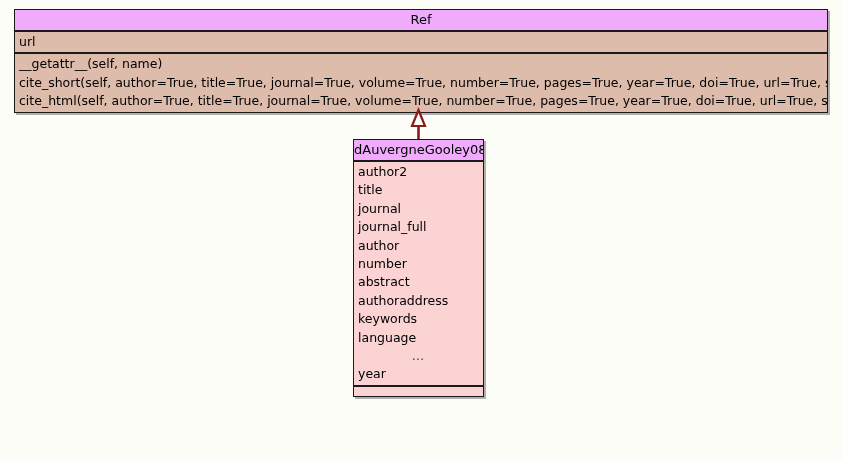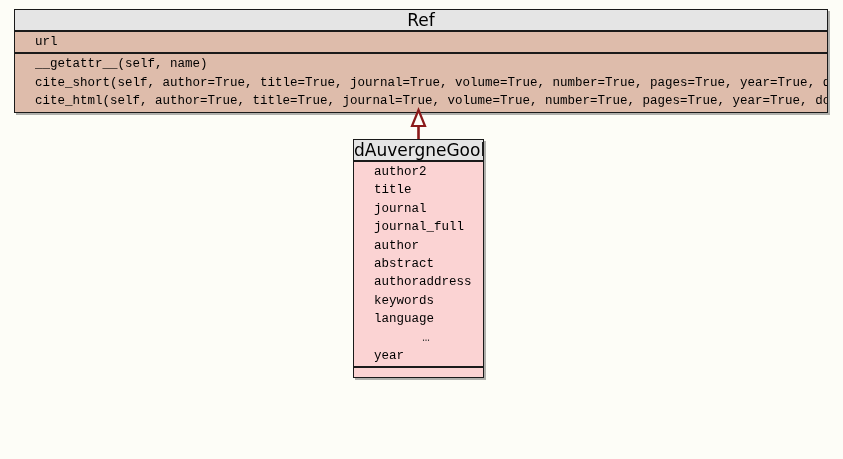--- a/index.html
+++ b/index.html
@@ -26,32 +26,31 @@
   .uml-class {
     position: absolute;
     box-sizing: border-box;
     border: 1px solid #1a1a1a;
     background: #fbd3d3;
     box-shadow: 2px 2px 0 rgba(0,0,0,0.30);
   }
   .uml-title {
     box-sizing: border-box;
     text-align: center;
-    font-size: 17px;
+    font-size: 13px;
     line-height: 20px;
     color: #000;
     border-bottom: 2px solid #1a1a1a;
-    background: #e5e5e5;
+    background: #f0abfc;
     white-space: nowrap;
     overflow: hidden;
   }
   .uml-compartment {
     box-sizing: border-box;
-    padding: 1px 0 1px 16px;
-    font-family: Liberation Mono, monospace;
+    padding: 1px 0 1px 0;
   }
   .uml-compartment + .uml-compartment {
     border-top: 2px solid #1a1a1a;
   }
   .uml-row {
     font-size: 12.5px;
     line-height: 18.4px;
     color: #000;
     white-space: nowrap;
     padding-left: 4px;
@@ -127,20 +126,21 @@
   <div class="uml-class" id="class-dauvergnegooley08b">
 
     <div class="uml-title">dAuvergneGooley08b</div>
 
     <div class="uml-compartment sub-attrs">
       <div class="uml-row">author2</div>
       <div class="uml-row">title</div>
       <div class="uml-row">journal</div>
       <div class="uml-row">journal_full</div>
       <div class="uml-row">author</div>
+      <div class="uml-row">number</div>
       <div class="uml-row">abstract</div>
       <div class="uml-row">authoraddress</div>
       <div class="uml-row">keywords</div>
       <div class="uml-row">language</div>
       <div class="uml-row ellipsis">…</div>
       <div class="uml-row">year</div>
     </div>
 
     <div class="uml-compartment sub-ops"></div>
   </div>

